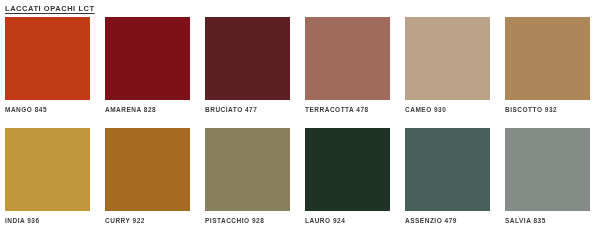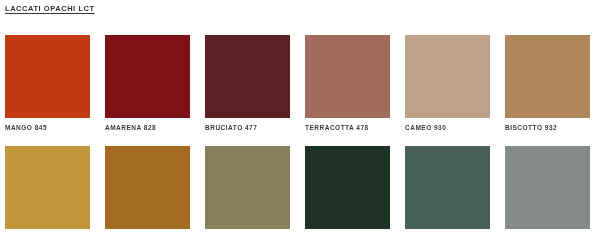--- a/index.html
+++ b/index.html
@@ -21,21 +21,21 @@
     padding: 0 5px;
   }
   .palette-title {
     font-size: 7.5px;
     font-weight: bold;
     color: #333333;
     letter-spacing: 0.55px;
     text-decoration: underline;
     text-underline-offset: 2px;
     padding-top: 4px;
-    padding-bottom: 21px;
+    padding-bottom: 3px;
     line-height: 10px;
     white-space: nowrap;
   }
   .swatch-grid {
     display: flex;
     flex-direction: column;
     row-gap: 14px;
   }
   .swatch-row {
     display: flex;

